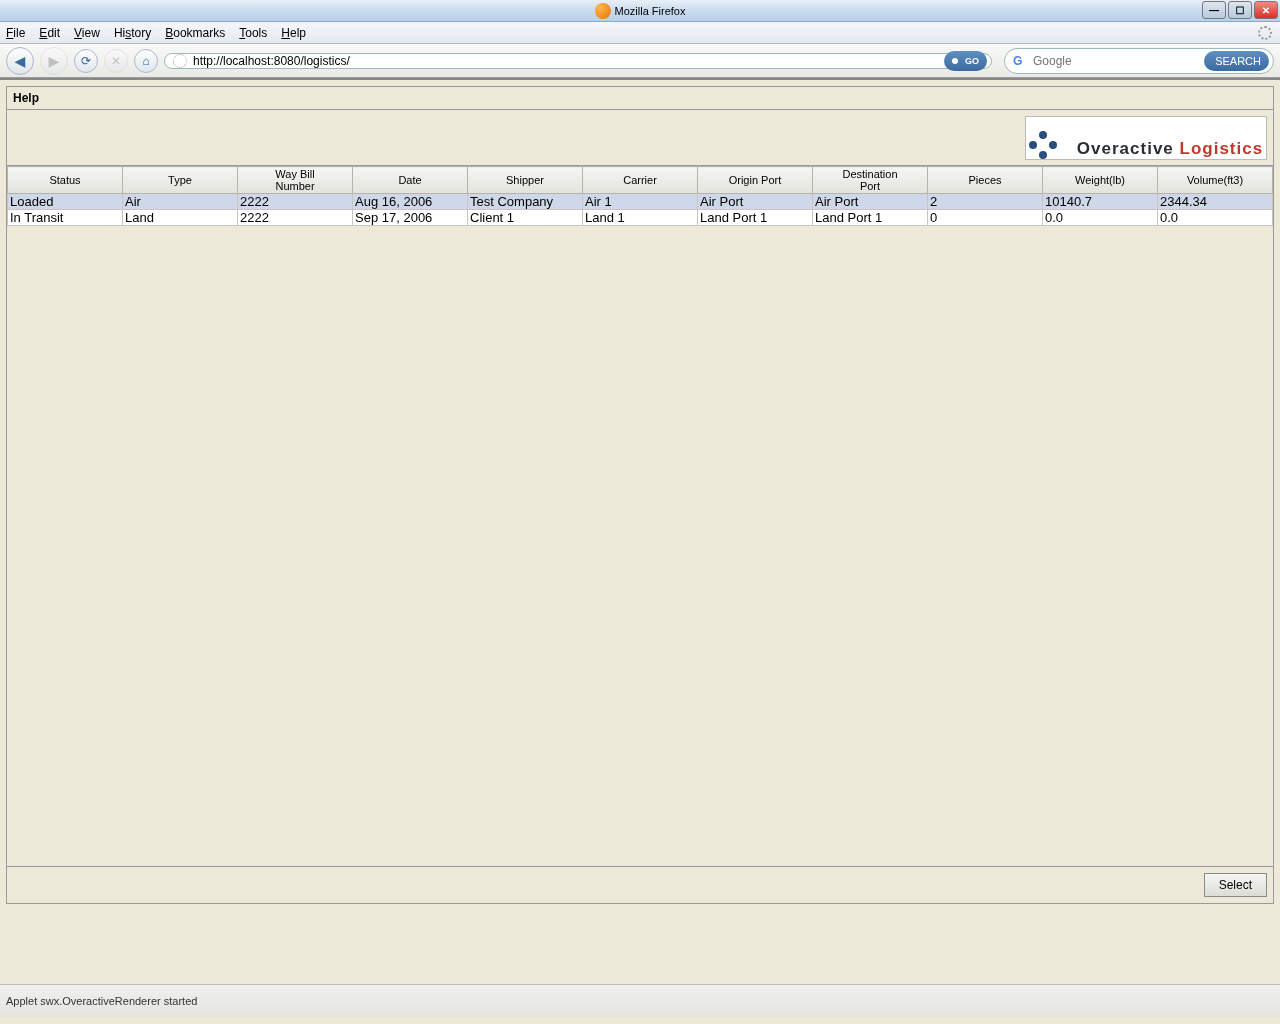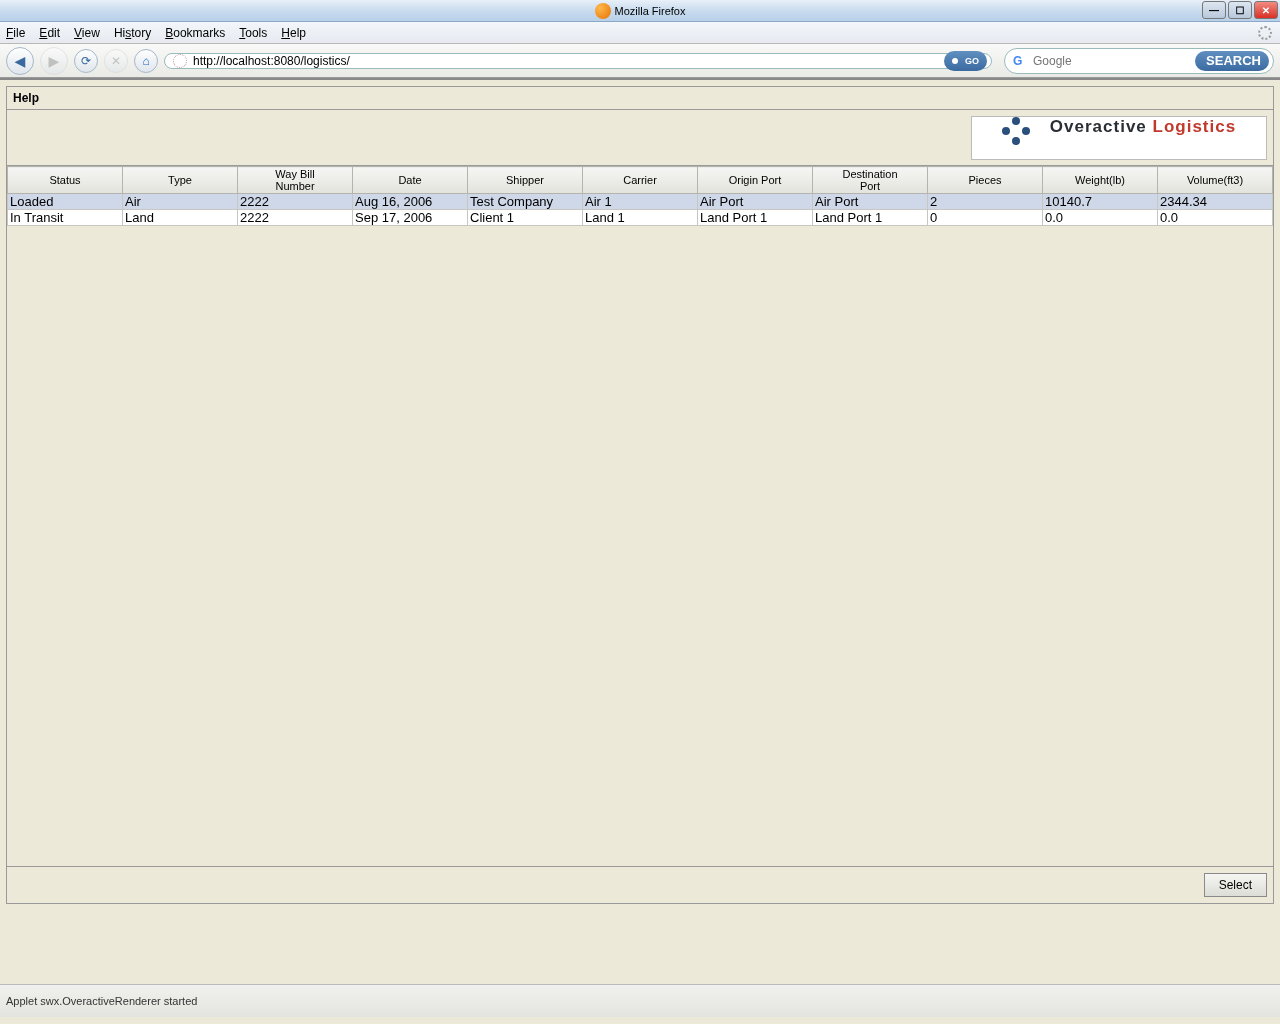--- a/index.html
+++ b/index.html
@@ -81,21 +81,21 @@
 }
 .go-btn .dot{width:6px;height:6px;border-radius:50%;background:#fff;display:inline-block;}
 .search-box {
   width:270px; height:26px; border:1px solid #9bb; border-radius:13px;
   background:#fff; display:flex; align-items:center; padding:0 4px 0 8px; margin-left:6px;
 }
 .search-box .g-icon { width:14px;height:14px;margin-right:6px; font-weight:bold; color:#4285f4; }
 .search-input { flex:1; border:none; outline:none; color:#999; font-size:12px; background:transparent;}
 .search-btn {
   height:20px; padding:0 8px; border-radius:10px;
-  background: linear-gradient(#6090c0,#3a6aa0); color:#fff; font-size:13px; font-weight:bold;
+  background: linear-gradient(#6090c0,#3a6aa0); color:#fff; font-size:11px; font-weight:normal;
   display:flex; align-items:center; gap:3px;
 }
 .divider-line { height:2px; background:#888; }
 
 .content-outer {
   padding: 6px;
   background:#ece9d8;
 }
 .panel {
   border:1px solid #999;
@@ -107,22 +107,22 @@
   font-weight:bold;
   background:#ece9d8;
 }
 .panel-logo {
   height:56px; border-bottom:1px solid #999;
   display:flex; justify-content:flex-end; align-items:center;
   background:#ece9d8;
   padding-right:6px;
 }
 .logo-box {
-  width:296px; height:44px; background:#fff; border:1px solid #bbb;
-  display:flex; align-items:flex-start; justify-content:center; gap:20px;
+  width:242px; height:44px; background:#fff; border:1px solid #bbb;
+  display:flex; align-items:flex-end; justify-content:center; gap:20px;
 }
 .logo-mark { width:28px; height:28px; position:relative; }
 .logo-mark .n { position:absolute; width:8px;height:8px;border-radius:50%; background:#2a4f7c; }
 .logo-mark .n1{left:0;top:10px;} .logo-mark .n2{left:10px;top:0;} .logo-mark .n3{left:20px;top:10px;} .logo-mark .n4{left:10px;top:20px;}
 .logo-text { font-family: Arial; font-size:17px; letter-spacing:1px; font-weight:bold; }
 .logo-text .oa{ color:#2a2f36; } .logo-text .lg{ color:#c0392b; }
 
 .grid-wrap { background:#ece9d8; }
 table.grid { border-collapse:collapse; width:100%; table-layout:fixed; }
 table.grid th {

